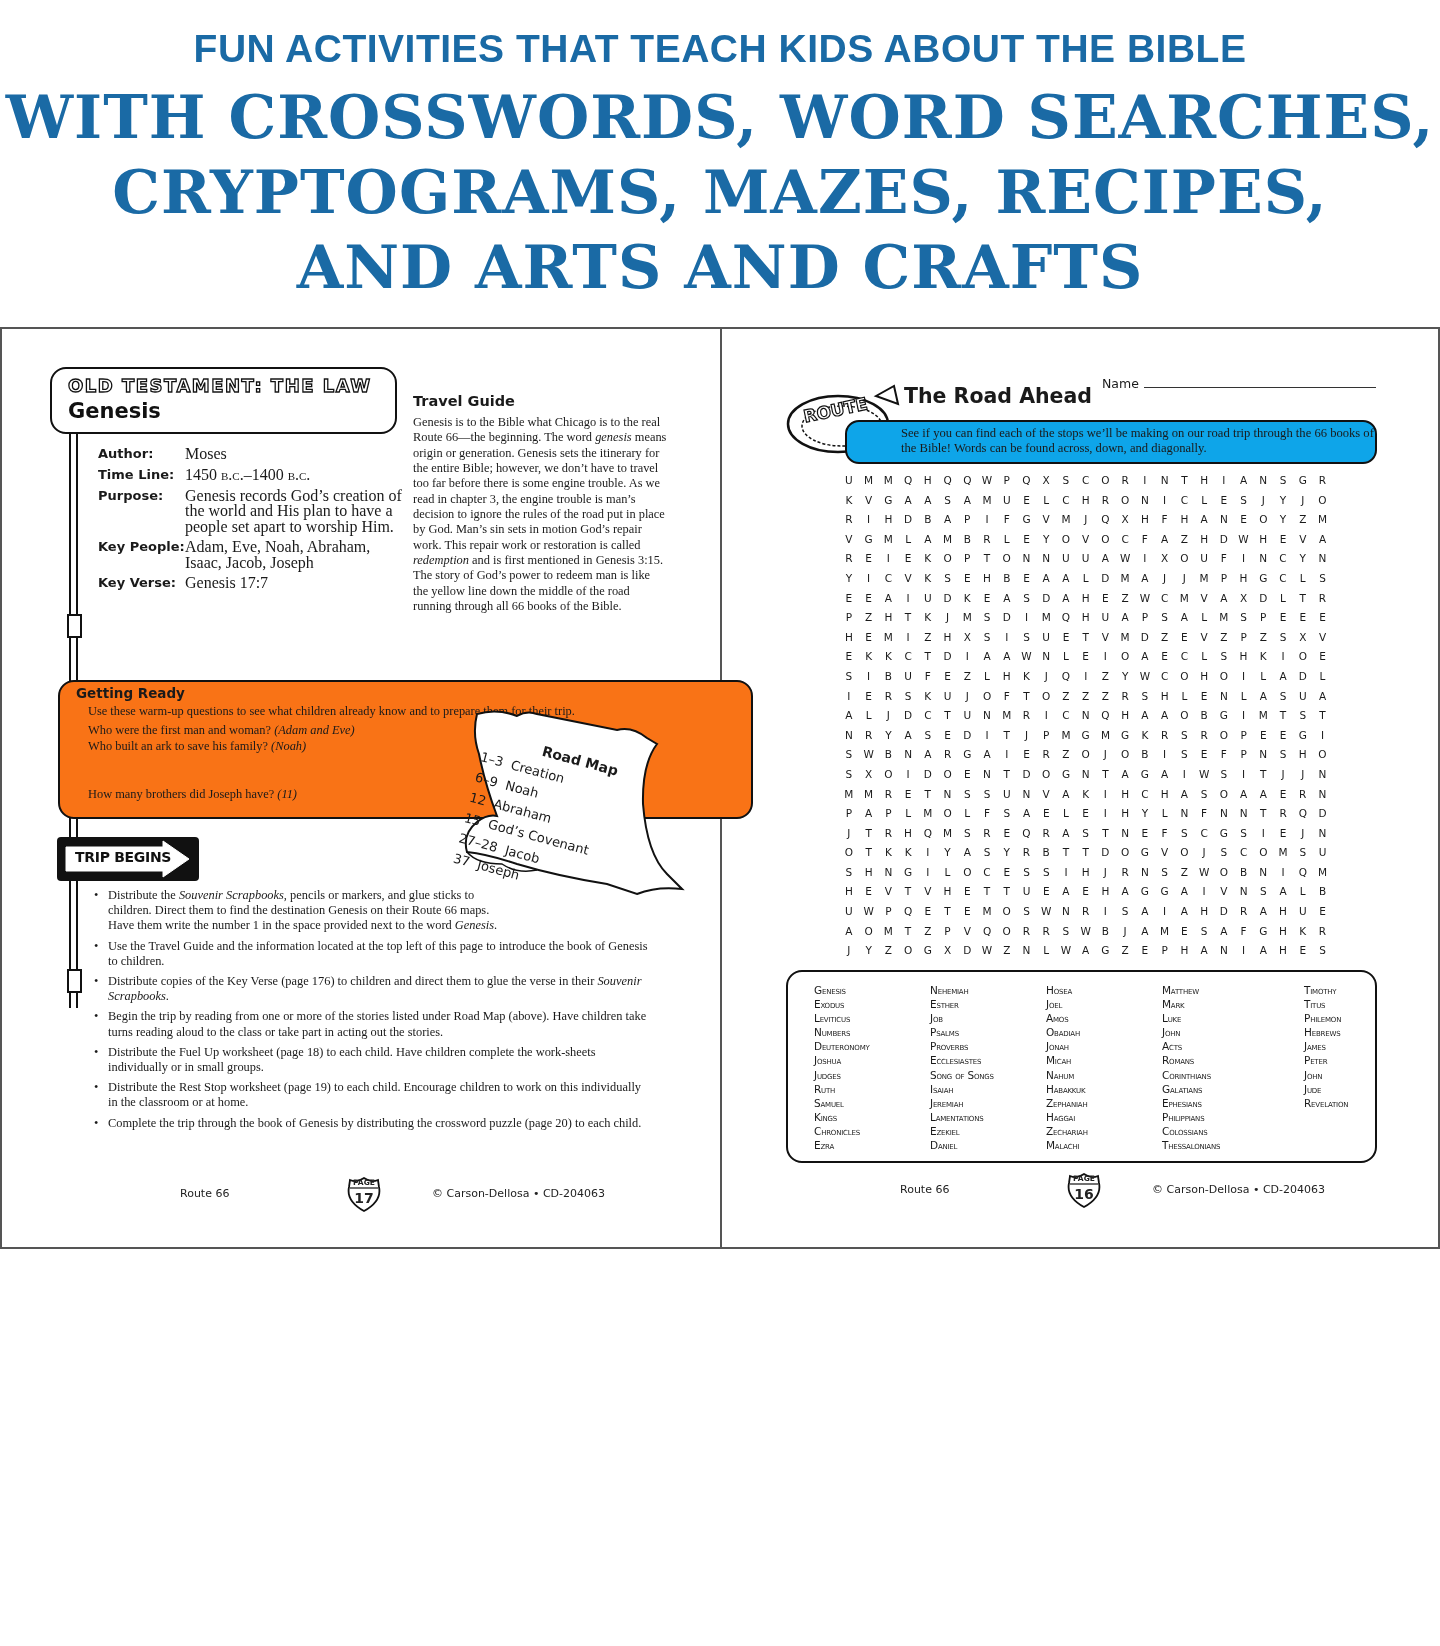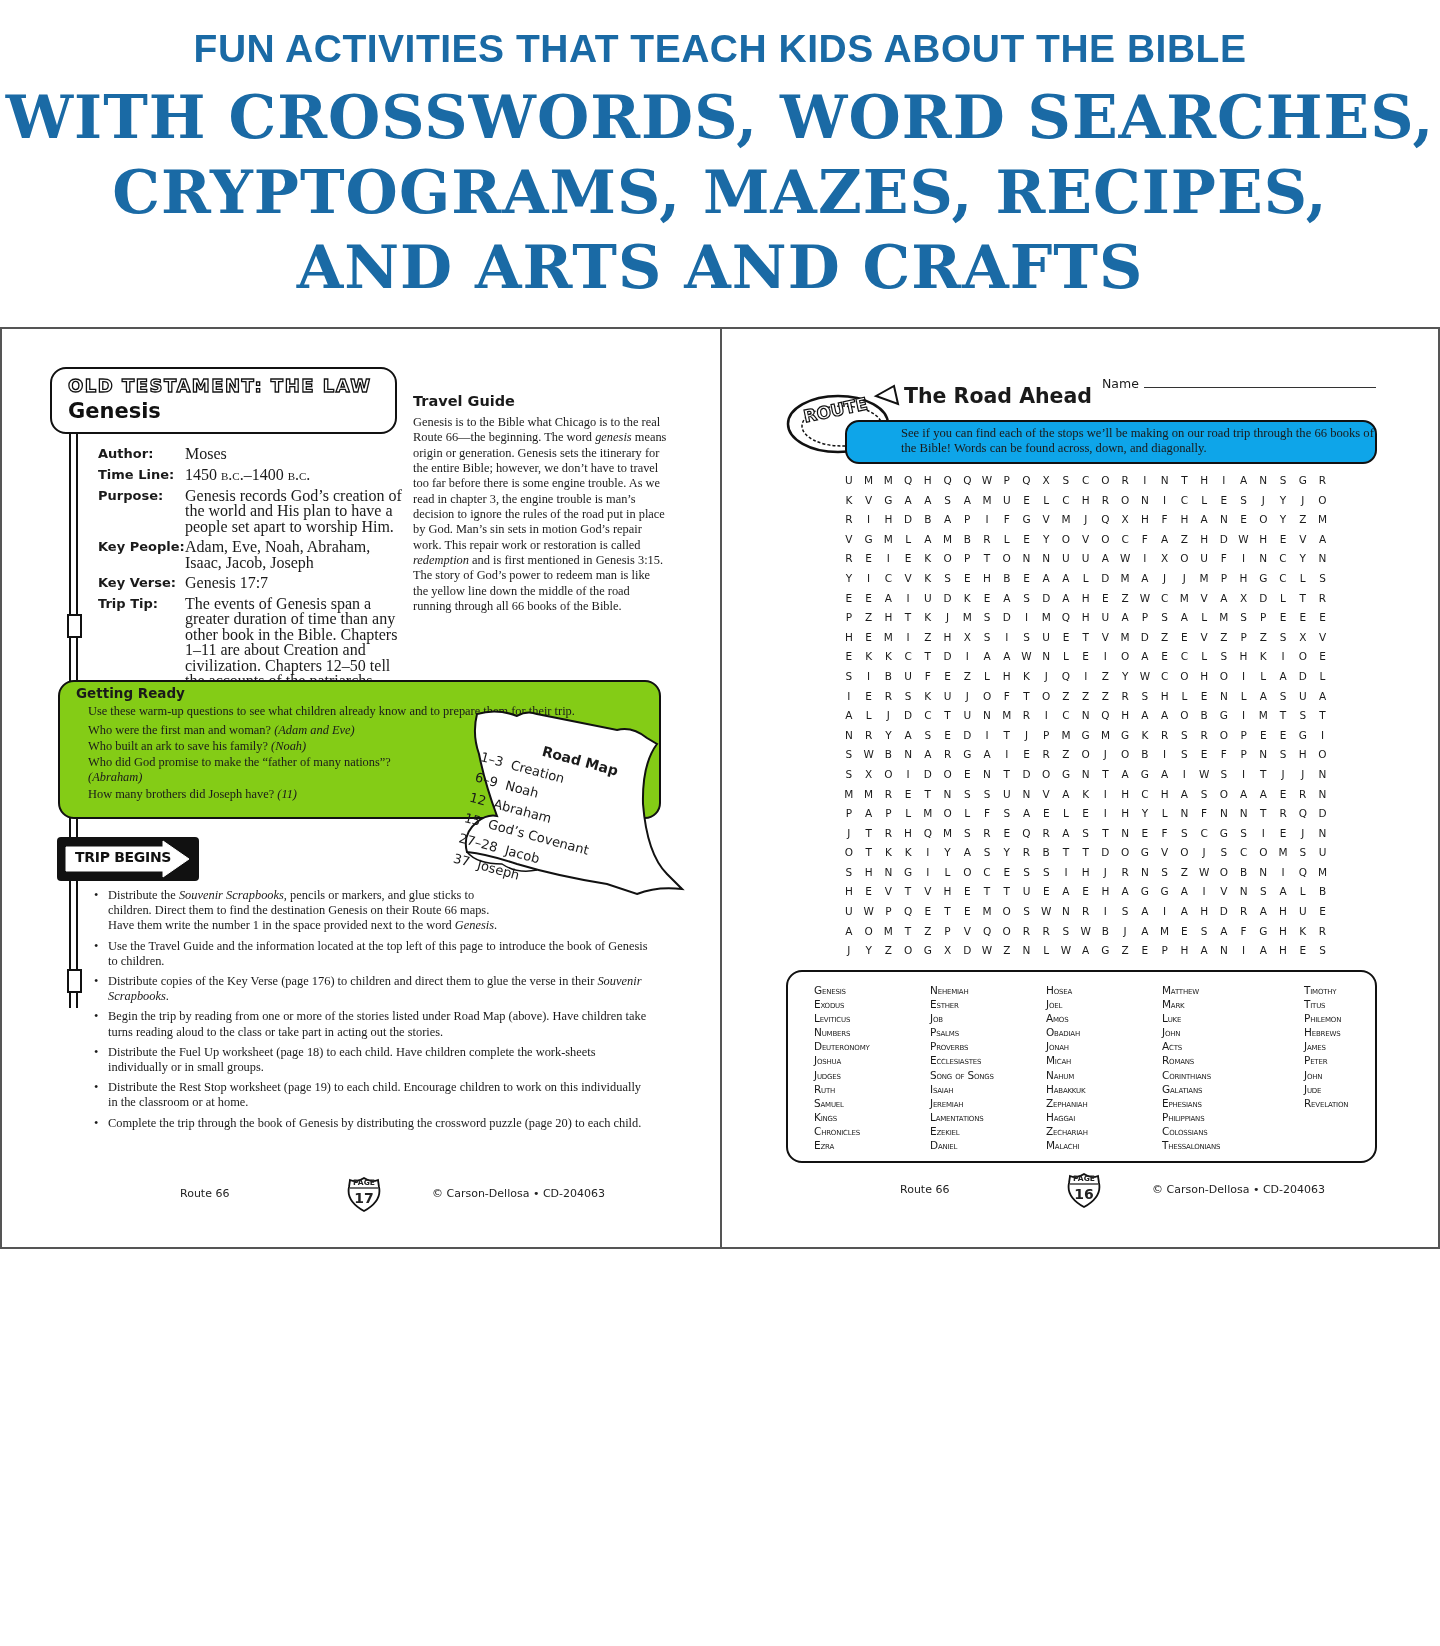--- a/index.html
+++ b/index.html
@@ -33,21 +33,21 @@
   .info { position: absolute; left: 96px; top: 117px; width: 310px; }
   .info-row { display: flex; margin-bottom: 5px; }
   .info-row .lbl { width: 87px; flex: none; font-family: "DejaVu Sans", sans-serif; font-weight: bold; font-size: 13px; line-height: 16px; }
   .info-row .val { flex: 1; font-size: 16px; line-height: 15.4px; }
   .smallcaps { font-variant: small-caps; }
 
   .travel { position: absolute; left: 411px; top: 64px; width: 255px; }
   .travel h3 { font-family: "DejaVu Sans", sans-serif; font-weight: bold; font-size: 14.5px; margin-bottom: 6px; }
   .travel p { font-size: 12.4px; line-height: 15.35px; }
 
-  .ready-box { position: absolute; left: 56px; top: 351px; width: 603px; height: 139px; border: 2.5px solid #111; border-radius: 16px; background: #84cc16; }
+  .ready-box { position: absolute; left: 56px; top: 351px; width: 695px; height: 139px; border: 2.5px solid #111; border-radius: 16px; background: #f97316; }
   .ready-box h3 { position: absolute; left: 16px; top: 3px; font-family: "DejaVu Sans", sans-serif; font-weight: bold; font-size: 13.5px; }
   .ready-box .intro { position: absolute; left: 28px; top: 22px; font-size: 12.4px; }
   .ready-box .q { position: absolute; left: 28px; font-size: 12.4px; line-height: 15px; width: 360px; }
   .ans { font-style: italic; }
 
   .scroll { position: absolute; left: 455px; top: 375px; width: 230px; height: 196px; }
   .scroll svg { position: absolute; left: 0; top: 0; }
   .scroll .rm { position: absolute; left: 32px; top: 22px; transform: rotate(15deg); transform-origin: 0 0; font-family: "DejaVu Sans", sans-serif; font-size: 13px; line-height: 21px; }
   .scroll .rm .rm-title { font-weight: bold; font-size: 14px; padding-left: 58px; }
 
@@ -121,37 +121,32 @@
         <div class="val">Genesis records God’s creation of the world and His plan to have a people set apart to worship Him.</div>
       </div>
       <div class="info-row">
         <div class="lbl">Key People:</div>
         <div class="val">Adam, Eve, Noah, Abraham, Isaac, Jacob, Joseph</div>
       </div>
       <div class="info-row">
         <div class="lbl">Key Verse:</div>
         <div class="val">Genesis 17:7</div>
       </div>
-      <div class="info-row">
-        <div class="lbl">Trip Tip:</div>
-        <div class="val">The events of Genesis span a greater duration of time than any other book in the Bible. Chapters 1–11 are about Creation and civilization. Chapters 12–50 tell the accounts of the patriarchs.</div>
-      </div>
     </div>
 
     <div class="travel">
       <h3>Travel Guide</h3>
       <p><span>Genesis is to the Bible what Chicago is to the real Route 66—the beginning. The word </span><i>genesis</i><span> means origin or generation. Genesis sets the itinerary for the entire Bible; however, we don’t have to travel too far before there is some engine trouble. As we read in chapter 3, the engine trouble is man’s decision to ignore the rules of the road put in place by God. Man’s sin sets in motion God’s repair work. This repair work or restoration is called </span><i>redemption</i><span> and is first mentioned in Genesis 3:15. The story of God’s power to redeem man is like the yellow line down the middle of the road running through all 66 books of the Bible.</span></p>
     </div>
 
     <div class="ready-box">
       <h3>Getting Ready</h3>
       <div class="intro">Use these warm-up questions to see what children already know and to prepare them for their trip.</div>
       <div class="q" style="top:41px"><span>Who were the first man and woman? </span><span class="ans">(Adam and Eve)</span></div>
       <div class="q" style="top:57px"><span>Who built an ark to save his family? </span><span class="ans">(Noah)</span></div>
-      <div class="q" style="top:73px"><span>Who did God promise to make the “father of many nations”? </span><span class="ans">(Abraham)</span></div>
       <div class="q" style="top:105px"><span>How many brothers did Joseph have? </span><span class="ans">(11)</span></div>
     </div>
 
     <div class="scroll">
       <svg width="230" height="196" viewBox="0 0 230 196">
         <path d="M20 10 Q40 4 60 12 Q70 6 80 10 Q120 18 160 26 Q175 22 190 34 L200 40 Q185 60 186 100 Q190 150 210 170 L225 185 Q200 182 180 190 L150 180 Q100 172 60 160 Q30 150 10 148 Q5 130 20 118 Q30 110 40 112 Q28 80 22 50 Q15 30 20 10 Z" fill="#fff" stroke="#111" stroke-width="2"></path>
         <path d="M10 148 Q20 160 45 160 Q60 170 80 166" fill="none" stroke="#111" stroke-width="1.5"></path>
       </svg>
       <div class="rm">
         <div class="rm-title">Road Map</div>

